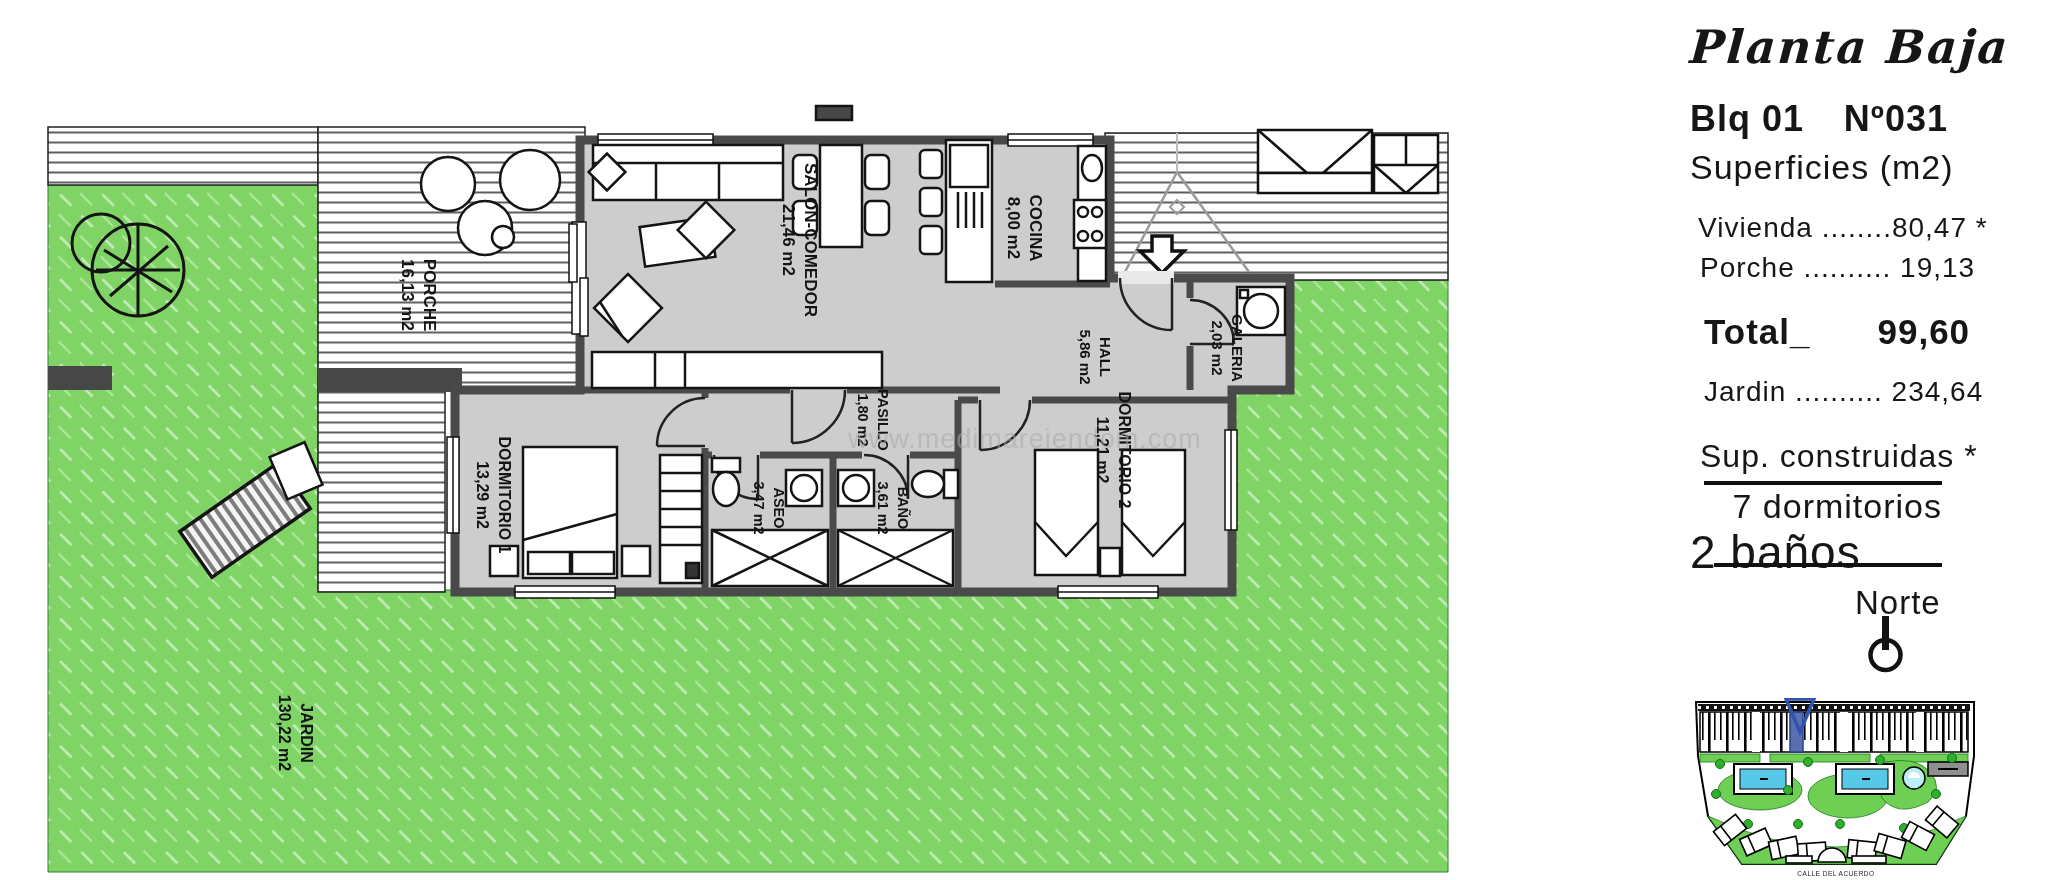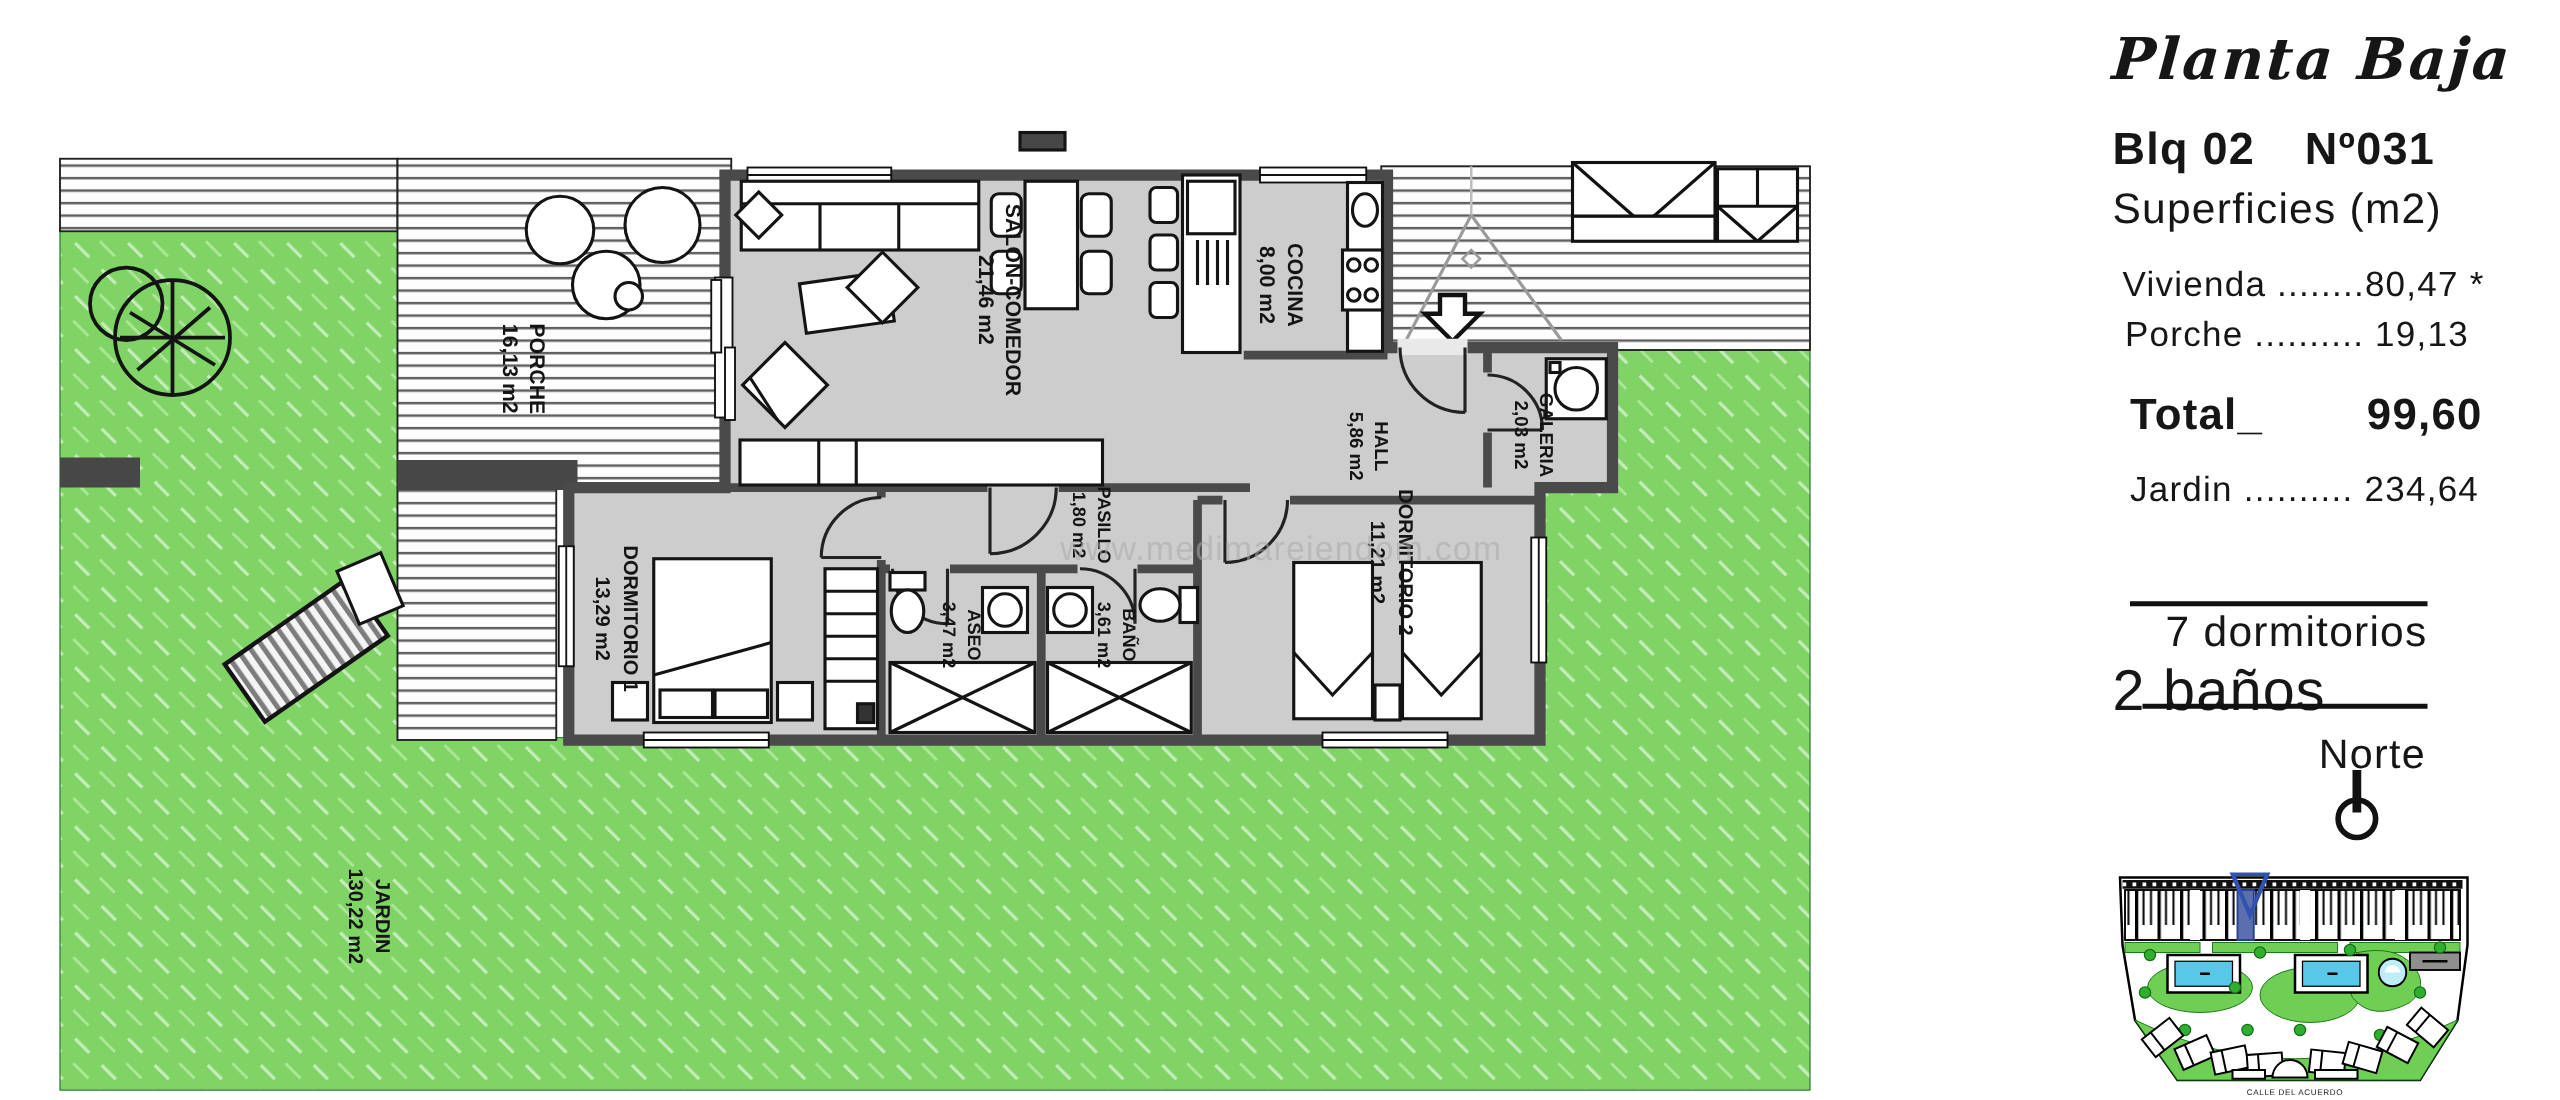--- a/index.html
+++ b/index.html
@@ -284,37 +284,38 @@
 
     <text x="1025" y="448" font-size="27" fill="#a9a9a9" opacity="0.55" text-anchor="middle" font-family="Liberation Sans, sans-serif" letter-spacing="1">www.medimareiendom.com</text>
   </svg>
   </div>
 
   <div id="panel">
 
     <div class="pline script-title" style="left:30px;top:20px;width:260px;text-align:center;">Planta Baja</div>
 
     <div class="pline blqrow" style="left:30px;top:98px;width:258px;">
-      <span>Blq 02</span>
+      <span>Blq 01</span>
       <span>Nº031</span>
     </div>
 
     <div class="pline" style="left:30px;top:148px;font-size:34px;">Superficies (m2)</div>
 
     <div class="pline" style="left:38px;top:212px;font-size:28px;">Vivienda ........80,47 *</div>
 
     <div class="pline" style="left:40px;top:252px;font-size:28px;">Porche .......... 19,13</div>
 
-    <div class="pline totalrow" style="left:44px;top:312px;gap:16px;">
+    <div class="pline totalrow" style="left:44px;top:312px;">
       <span>Total_</span>
       <span class="tval">99,60</span>
     </div>
 
     <div class="pline" style="left:44px;top:376px;font-size:28px;">Jardin .......... 234,64</div>
 
+    <div class="pline" style="left:40px;top:438px;font-size:32px;">Sup. construidas *</div>
 
     <div class="rule" style="left:44px;top:481px;width:238px;"></div>
 
     <div class="pline" style="left:30px;top:487px;width:252px;text-align:right;font-size:34px;">7 dormitorios</div>
 
     <div class="pline" style="left:30px;top:525px;width:252px;text-align:left;font-size:46px;">2 baños</div>
 
     <div class="rule" style="left:54px;top:563px;width:228px;"></div>
 
     <div class="pline" style="left:195px;top:584px;font-size:33px;">Norte</div>

